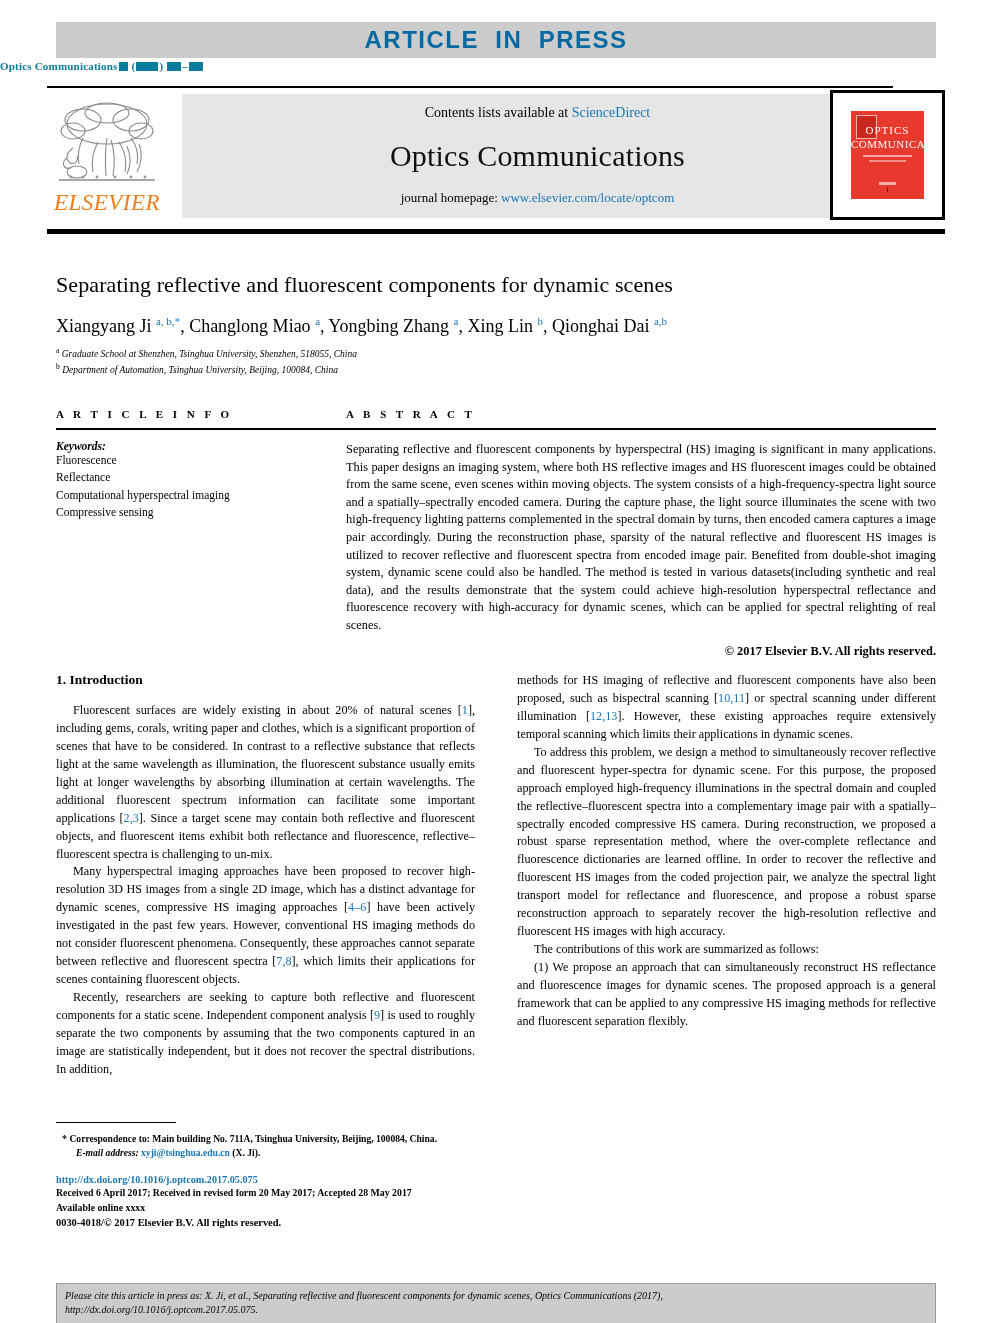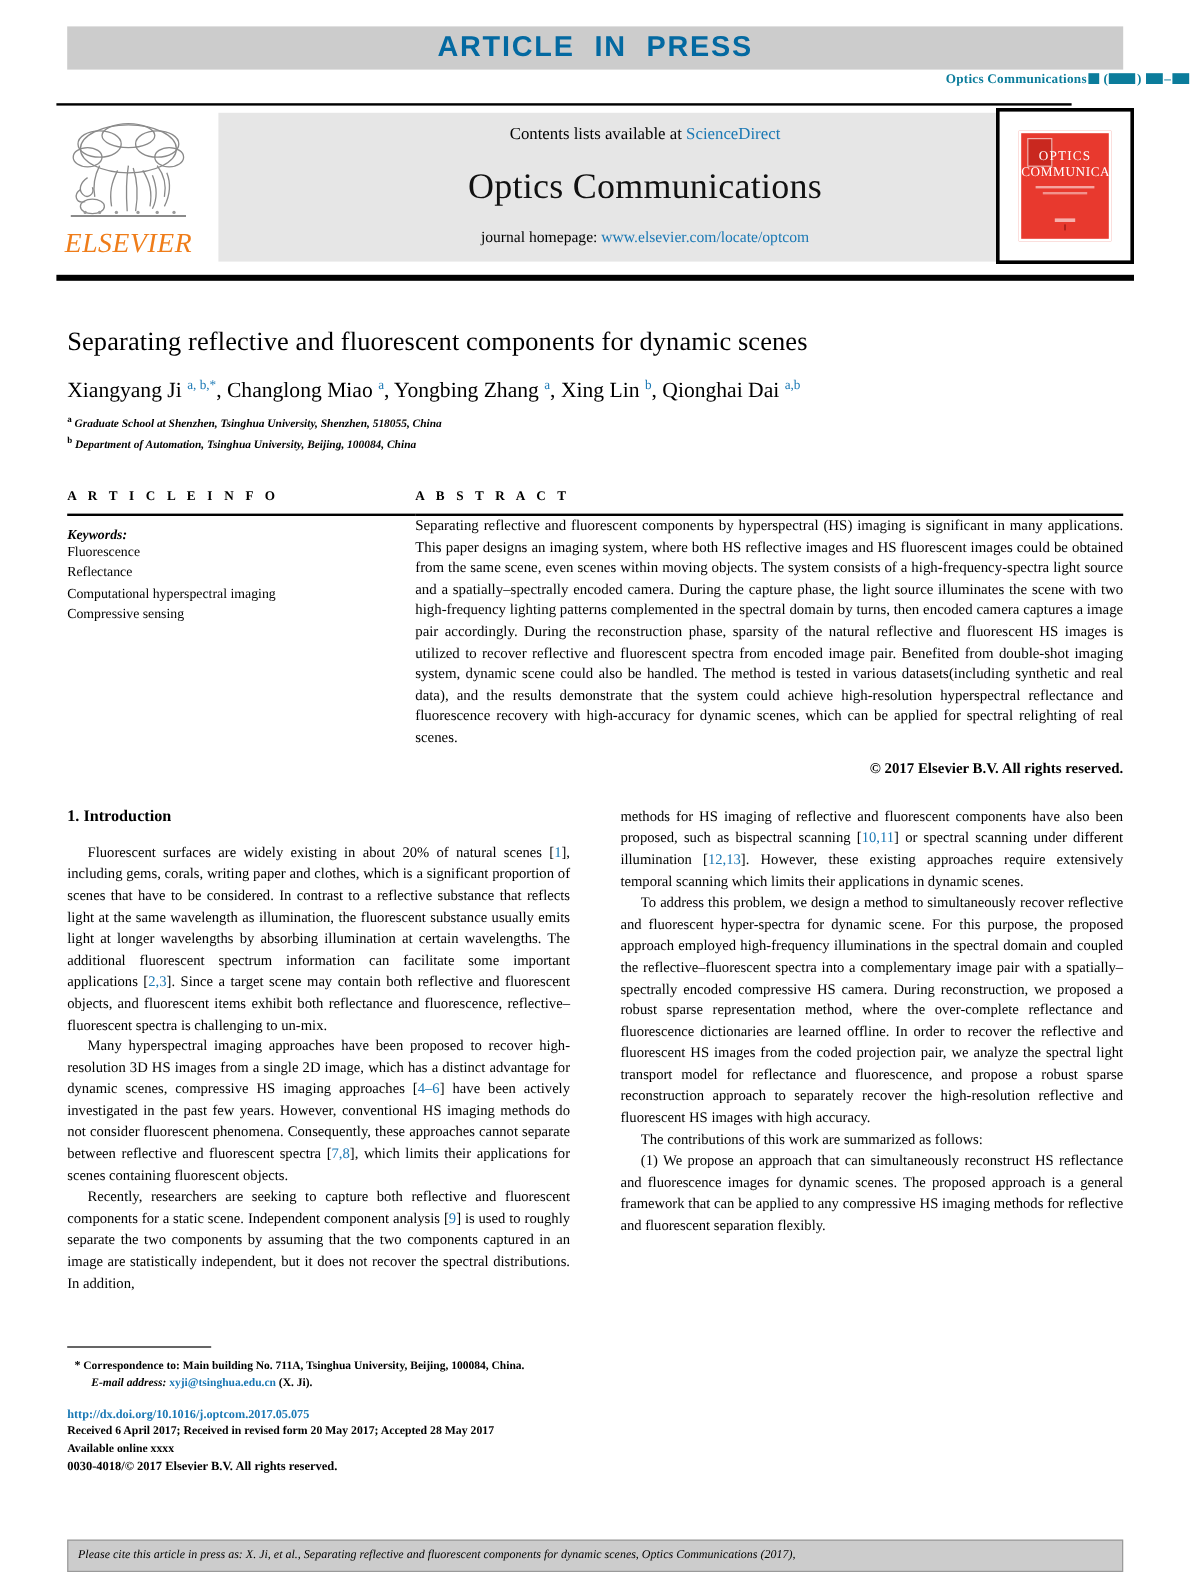--- a/index.html
+++ b/index.html
@@ -43,21 +43,21 @@
     color: #0369a1;
     white-space: pre;
   }
 
   
   .journal-ref {
     position: absolute;
     left: 0;
     top: 60px;
     width: 992px;
-    text-align: right;
+    text-align: left;
     font-family: "Liberation Serif", serif;
     font-weight: bold;
     font-size: 11px;
     color: #0b7c9b;
     letter-spacing: 0.2px;
   }
   .blk {
     display: inline-block;
     width: 9px;
     height: 9px;
@@ -226,21 +226,21 @@
     margin-top: 17px;
     font-size: 18px;
     color: #000;
   }
   .authors sup { font-size: 11px; color: #1a78b4; }
   .authors sup.star { color: #1a78b4; }
   .affils { margin-top: 9px; }
   .affil {
     font-size: 9.5px;
     font-style: italic;
-    font-weight: bold;
+    font-weight: normal;
     color: #000;
     line-height: 1.45;
   }
   .affil sup { font-style: normal; font-size: 7.5px; }
 
   
   .info-abstract { position: absolute; left: 56px; top: 408px; width: 880px; }
   .ia-head {
     display: flex;
   }
@@ -256,20 +256,21 @@
   .hr-thick {
     height: 2px; background: #000; margin-top: 8px;
   }
   .keywords-title {
     font-size: 11.5px; font-weight: bold; font-style: italic; margin-top: 10px;
   }
   .kw {
     font-size: 11.5px; line-height: 1.5; color: #000;
   }
   .abstract-body {
+    margin-top: 11px;
     font-size: 12.4px;
     line-height: 1.42;
     text-align: justify;
     color: #000;
     hyphens: none;
   }
   .copyright {
     margin-top: 9px;
     text-align: right;
     font-size: 12.4px;
@@ -494,16 +495,17 @@
     </div>
     <div class="doi-line">http://dx.doi.org/10.1016/j.optcom.2017.05.075</div>
     <div class="meta-line">Received 6 April 2017; Received in revised form 20 May 2017; Accepted 28 May 2017</div>
     <div class="meta-line">Available online xxxx</div>
     <div class="meta-line bigger">0030-4018/© 2017 Elsevier B.V. All rights reserved.</div>
   </div>
 
   <div class="cite-footer">
     <div class="cite-text">
       <span>Please cite this article in press as: X. Ji, et al., Separating reflective and fluorescent components for dynamic scenes, Optics Communications (2017),</span>
+      <span class="l2">http://dx.doi.org/10.1016/j.optcom.2017.05.075.</span>
     </div>
   </div>
 
 </div>
 
 </body></html>

